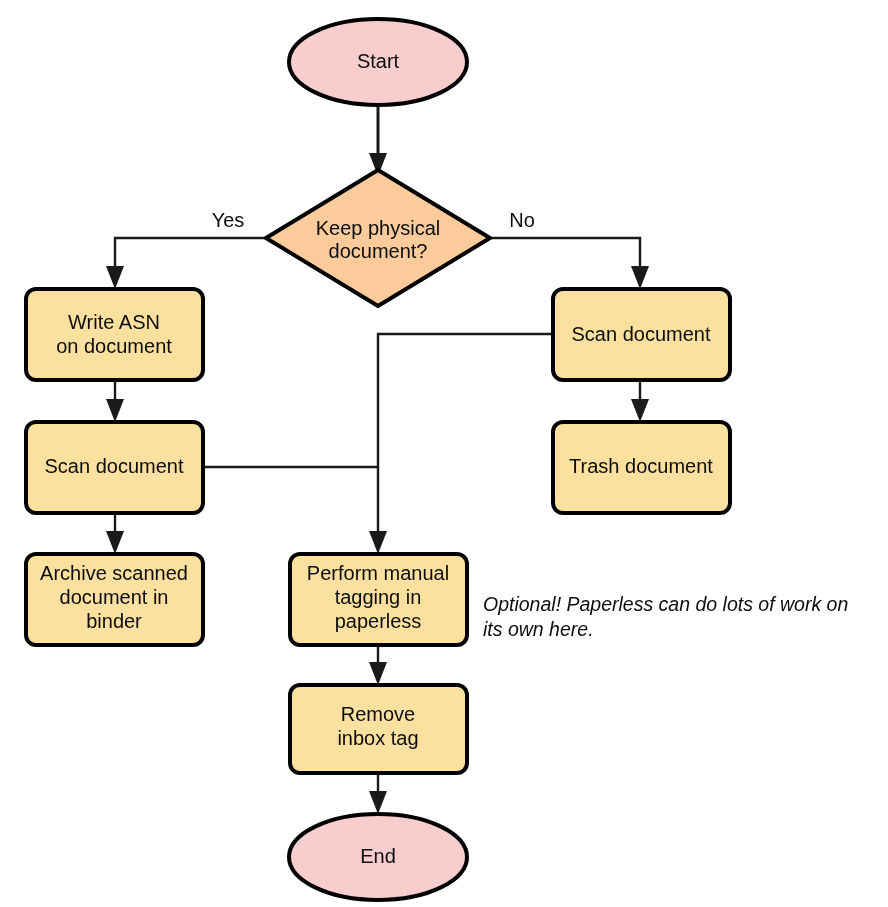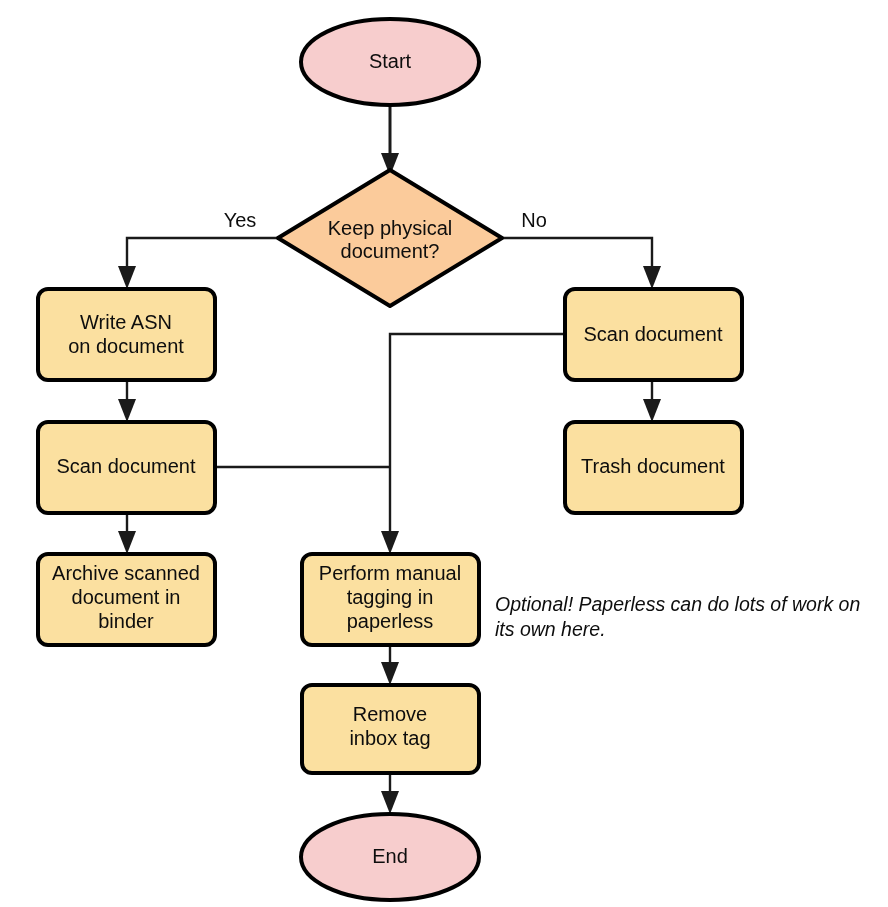--- a/index.html
+++ b/index.html
@@ -10,21 +10,20 @@
   body {
     width: 888px;
     height: 907px;
     font-family: "Liberation Sans", sans-serif;
     overflow: hidden;
   }
   #flowchart-root {
     position: relative;
     width: 869px;
     height: 907px;
-    margin-left: 12px;
   }
   svg.diagram {
     display: block;
     width: 888px;
     height: 907px;
   }
   .node-shape {
     stroke: #000000;
     stroke-width: 4;
     stroke-linejoin: round;

